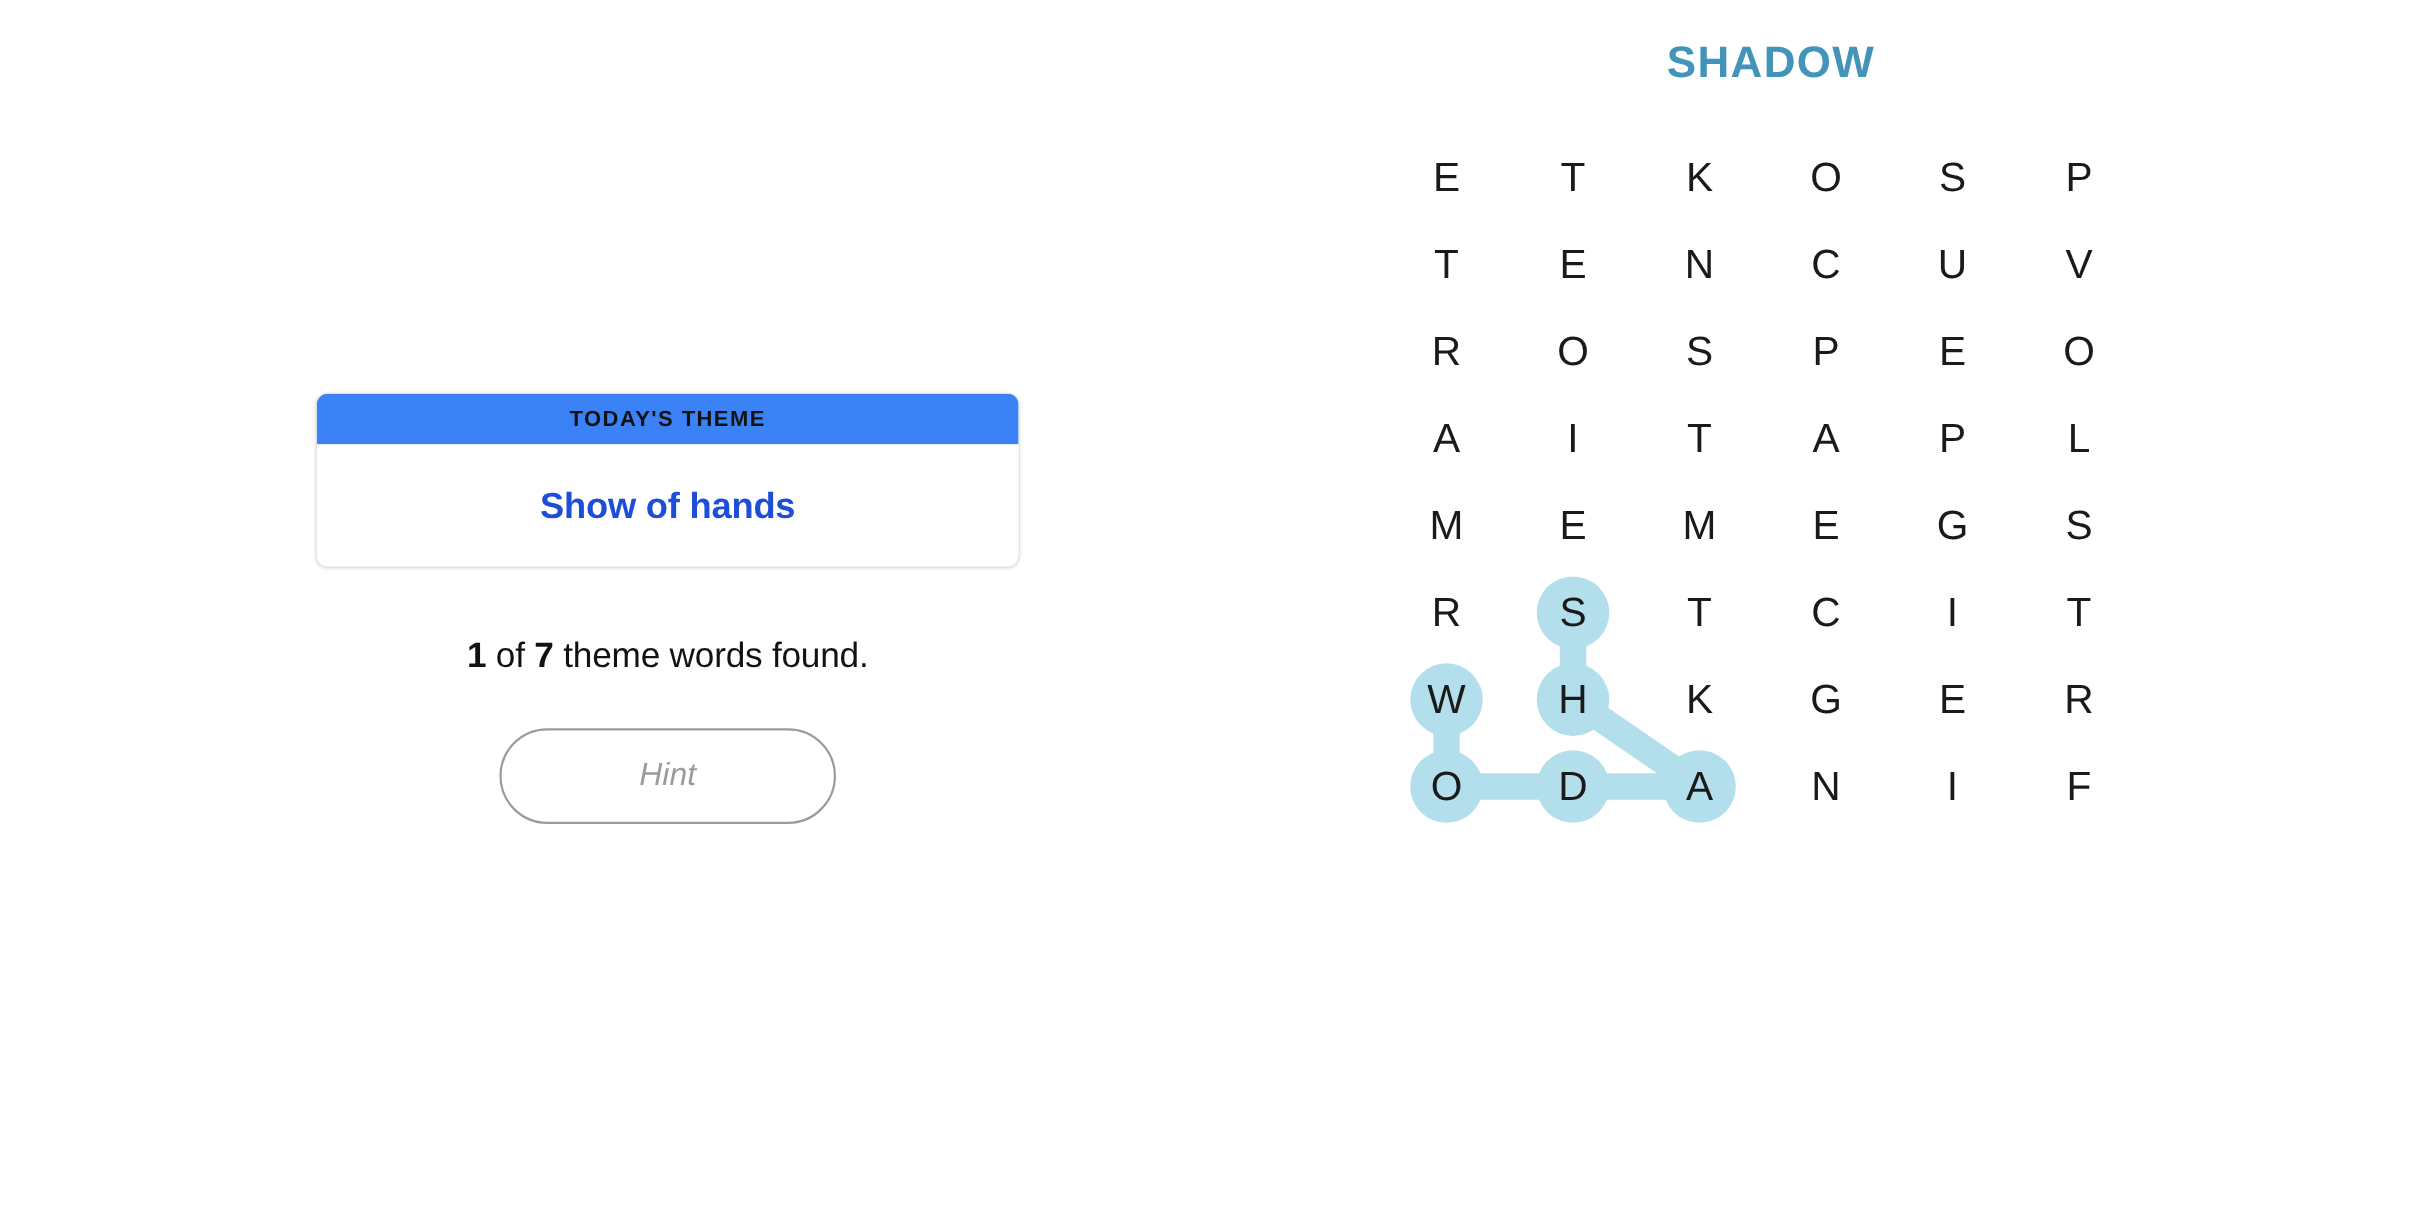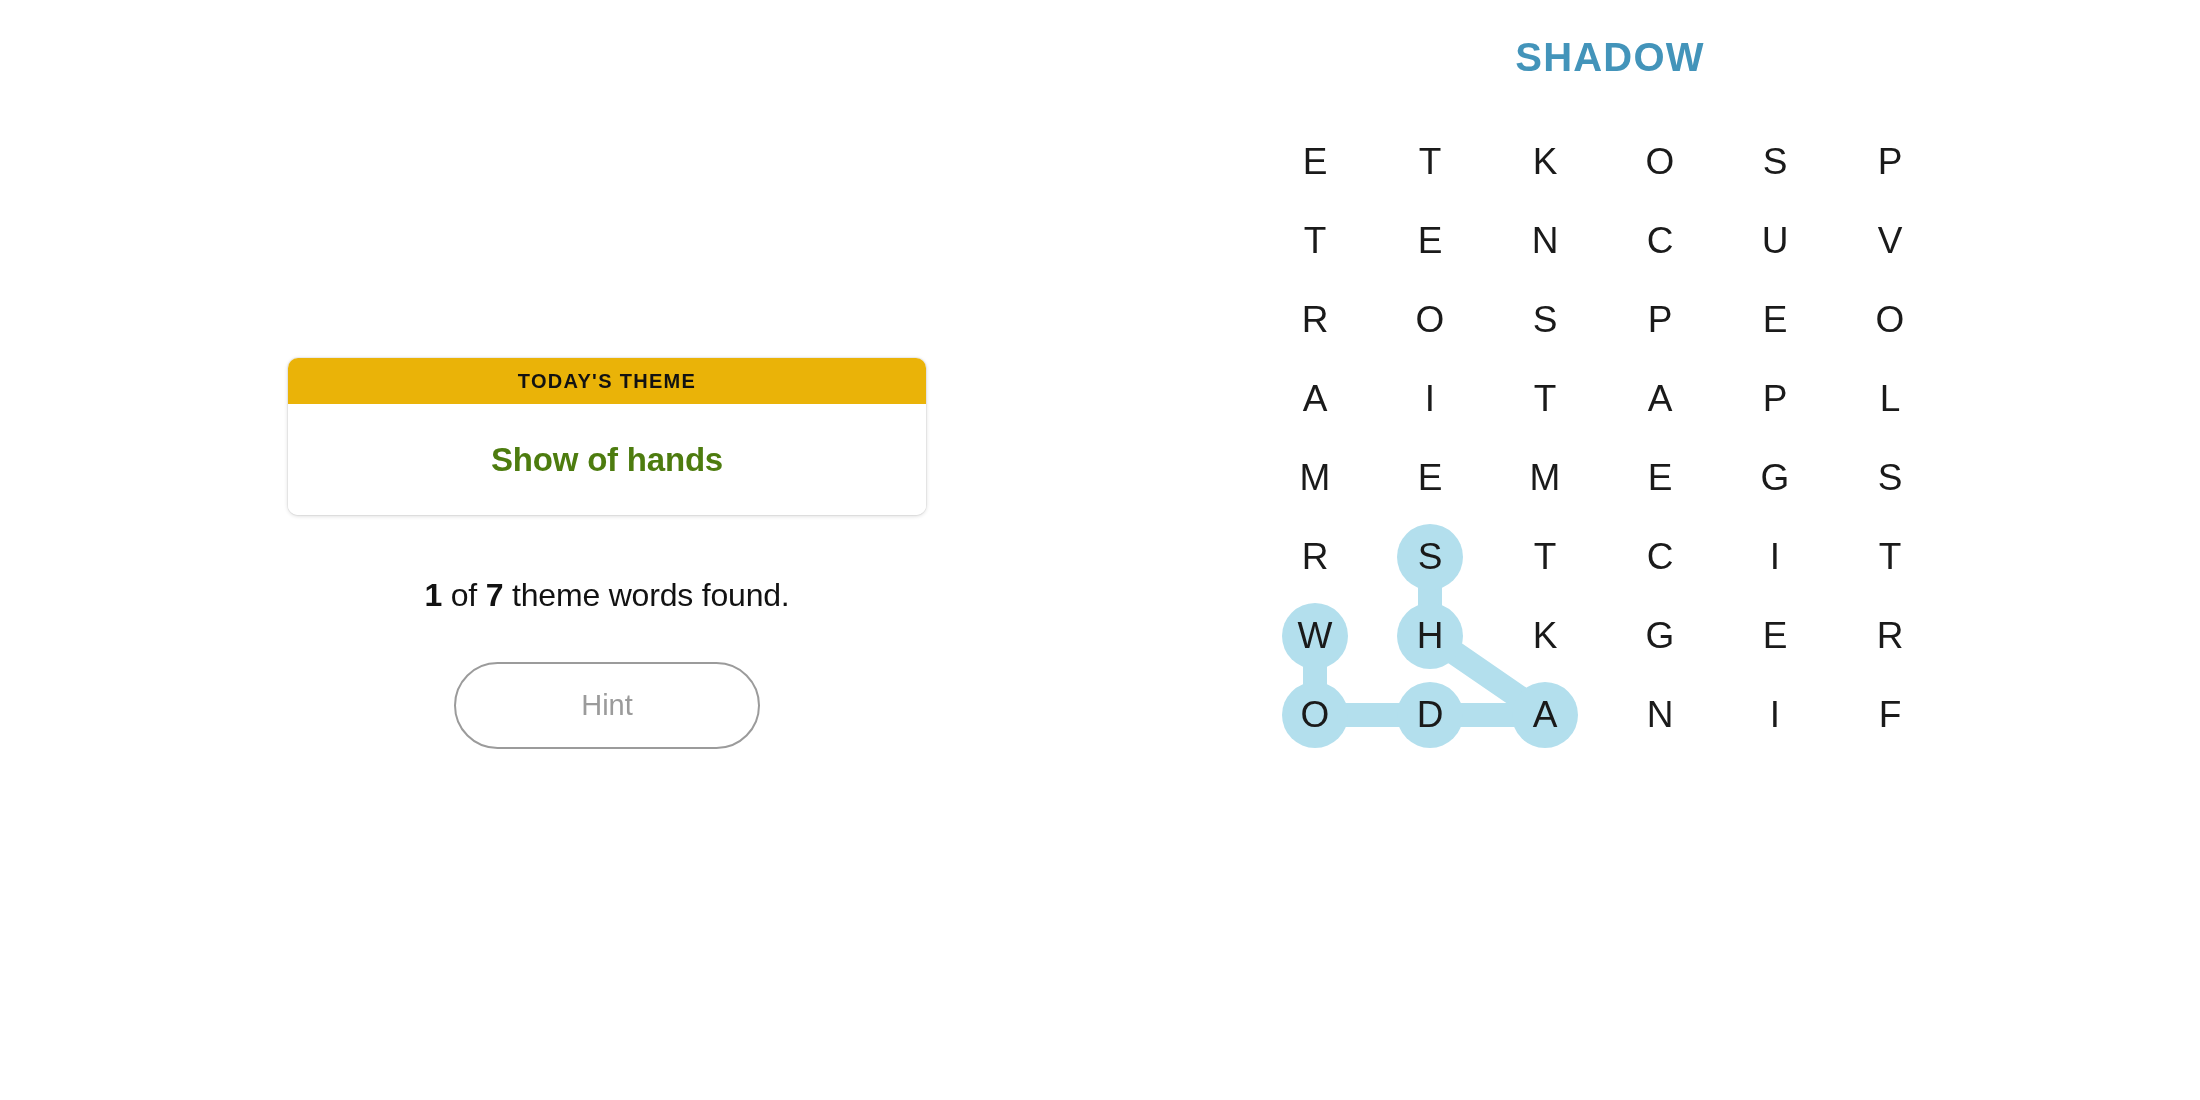--- a/index.html
+++ b/index.html
@@ -30,21 +30,21 @@
 
   #theme-card {
     width: 638px;
     border-radius: 10px;
     background: #ffffff;
     box-shadow: 0 1px 4px rgba(0,0,0,0.16), 0 0 0 1px rgba(0,0,0,0.045);
     overflow: hidden;
   }
   #theme-card-header {
     height: 46px;
-    background: #eab308;
+    background: #3b82f6;
     display: flex;
     align-items: center;
     justify-content: center;
   }
   #theme-card-header .label {
     font-size: 20px;
     font-weight: 700;
     letter-spacing: 1.3px;
     color: #121212;
     font-family: "Liberation Sans", sans-serif;
@@ -52,21 +52,21 @@
   #theme-card-body {
     height: 111px;
     display: flex;
     align-items: center;
     justify-content: center;
     background: #ffffff;
   }
   #theme-card-body .theme-text {
     font-size: 33px;
     font-weight: 700;
-    color: #4d7c0f;
+    color: #1d4ed8;
     letter-spacing: -0.2px;
   }
 
   #progress-line {
     margin-top: 62px;
     text-align: center;
     font-size: 32px;
     color: #121212;
     letter-spacing: -0.2px;
     white-space: nowrap;
@@ -87,20 +87,21 @@
     border: 2px solid #9b9b9b;
     background: #ffffff;
     color: #9b9b9b;
     font-size: 29px;
     font-family: "Liberation Sans", sans-serif;
     display: flex;
     align-items: center;
     justify-content: center;
     cursor: pointer;
     box-sizing: border-box;
+    font-style: italic;
   }
 
   
   #puzzle-title {
     position: absolute;
     left: 1315px;
     top: 35px;
     width: 590px;
     text-align: center;
     font-size: 40px;

